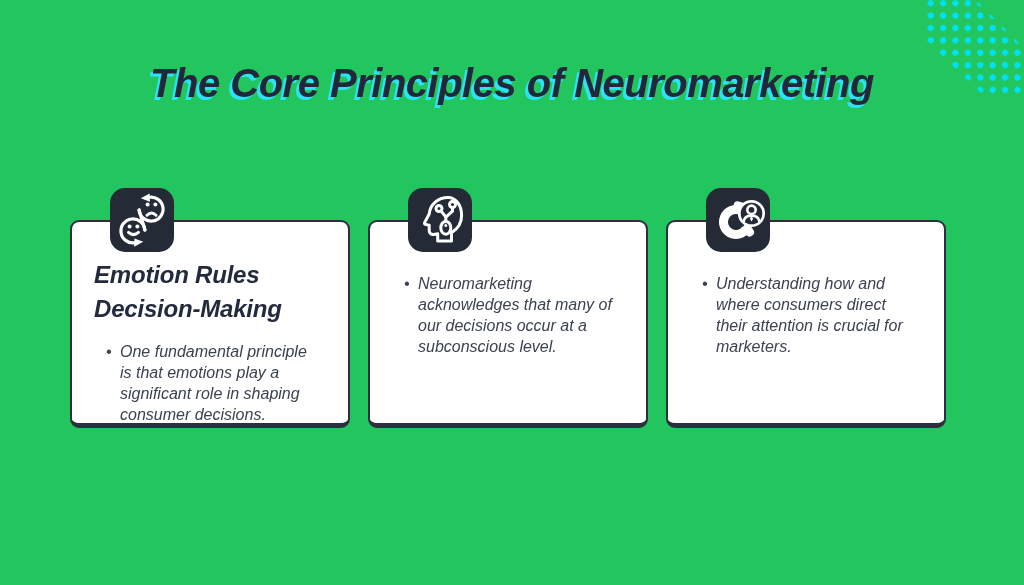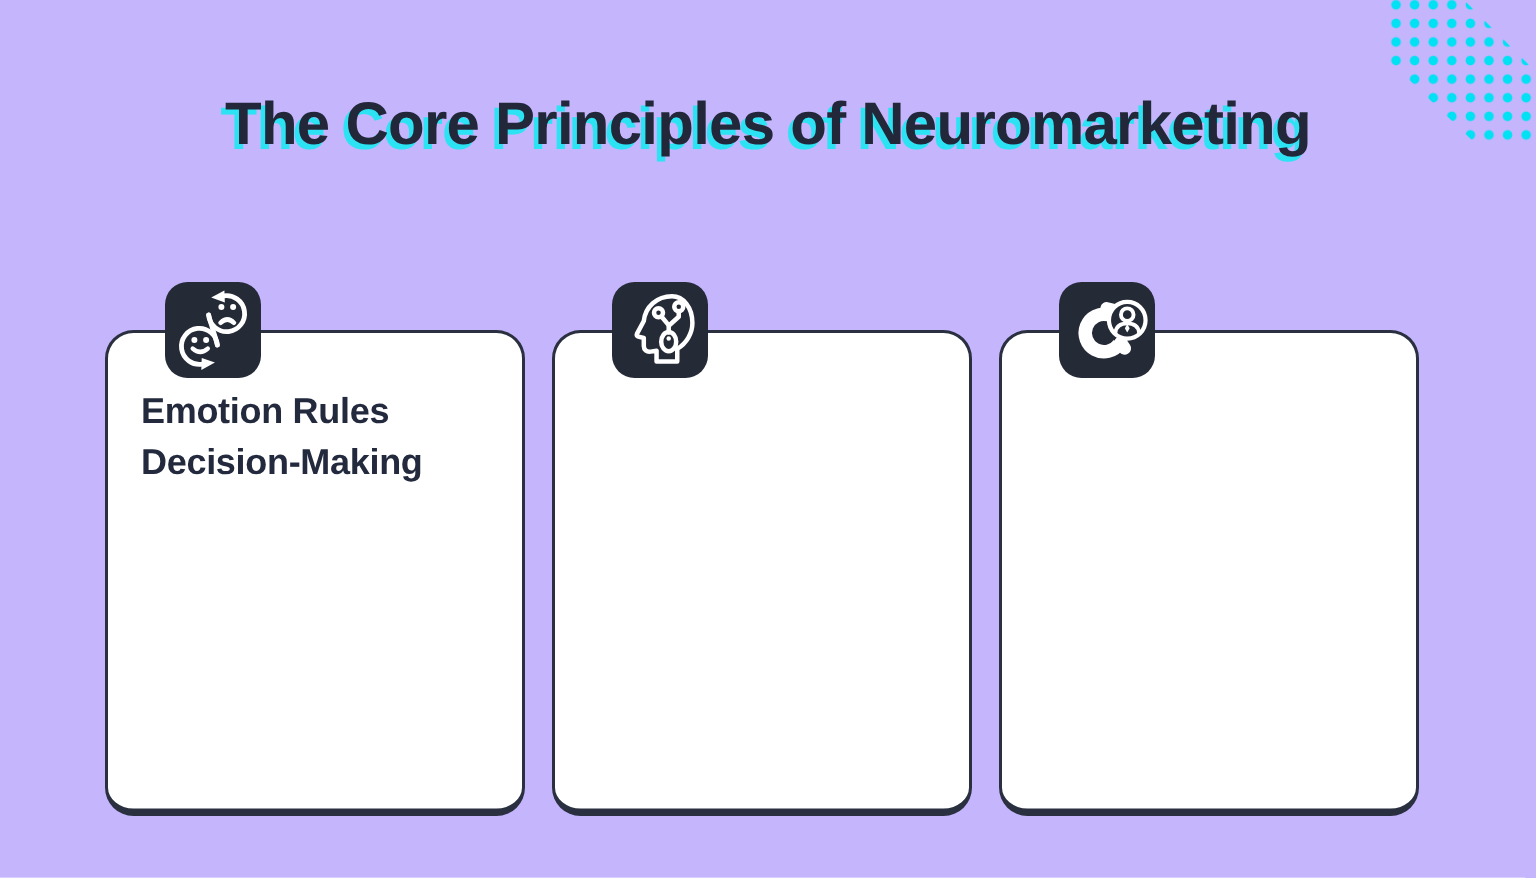--- a/index.html
+++ b/index.html
@@ -1,21 +1,21 @@
 <!DOCTYPE html>
 <html><head>
 <meta charset="utf-8">
 <style>
   html,body{margin:0;padding:0;}
   body{
     width:1024px;height:585px;overflow:hidden;
     font-family:"Liberation Sans",sans-serif;
     background:#ffffff;
   }
-  .slide{position:relative;width:1024px;height:585px;background:#c4b5fd;overflow:hidden;}
+  .slide{position:relative;width:1024px;height:585px;background:#22c55e;overflow:hidden;font-style:italic;}
 
   
   .main-title{
     position:absolute;top:60px;left:0;right:0;margin:0;
     text-align:center;
     font-size:40px;font-weight:bold;letter-spacing:-0.5px;line-height:46px;
     color:#222839;
     text-shadow:-3px 3px 0 #2be3f3;
   }
 
@@ -25,24 +25,24 @@
     background-image:radial-gradient(circle,#00e1f4 2.8px,transparent 3.5px);
     background-size:12.4px 12.4px;
     background-position:0.5px -3px;
     clip-path:polygon(2% 0%,52% 0%,100% 50%,100% 100%,60% 100%,2% 42%);
   }
 
   
   .cards{position:absolute;left:70px;top:220px;display:flex;gap:18px;}
   .card{
     position:relative;box-sizing:border-box;
-    width:280px;height:324px;
+    width:280px;height:208px;
     background:#ffffff;
     border:2.5px solid #2a3040;border-bottom-width:5px;
-    border-radius:19px;
+    border-radius:9px;
     padding:36px 22px 18px 22px;
   }
   .icon-box{
     position:absolute;top:-34px;left:38px;
     width:64px;height:64px;border-radius:15px;
     background:#252a37;
     display:flex;align-items:center;justify-content:center;
   }
   .icon-box svg{width:64px;height:64px;display:block;}
   .card-title{
@@ -89,47 +89,56 @@
             <circle cx="45.4" cy="16.6" r="2"></circle>
             <circle cx="19.6" cy="38.6" r="2"></circle>
             <circle cx="27.4" cy="38.6" r="2"></circle>
           </g>
           <path d="M37 27.2 Q41.5 22.8 46 27.2" stroke="#ffffff" stroke-width="3" fill="none" stroke-linecap="round"></path>
           <path d="M18.5 44.4 Q23.5 48.8 28.5 44.4" stroke="#ffffff" stroke-width="3" fill="none" stroke-linecap="round"></path>
         </svg>
       </div>
       <h2 class="card-title">Emotion Rules
 Decision-Making</h2>
+      <ul class="card-bullets">
+        <li>One fundamental principle is that emotions play a significant role in shaping consumer decisions.</li>
+      </ul>
     </article>
 
     <article class="card">
       <div class="icon-box">
         <svg viewBox="0 0 64 64" aria-hidden="true">
           <g fill="none" stroke="#ffffff" stroke-width="3" stroke-linecap="round" stroke-linejoin="round">
             <path d="M40 9.5 C30 9.5 22.2 16.5 21.2 26 L16.6 34.6 C16.2 35.4 16.7 36.2 17.5 36.4 L21.2 37.3 L21.2 42.6 C21.2 45.2 23.2 46.8 25.7 46.4 L29.7 45.8 L29.7 53 L43.5 53 L43.5 44.6 C49.6 40.9 53.6 34.4 53.6 27.4 C53.6 16.9 47.6 9.5 40 9.5 Z"></path>
             <circle cx="31" cy="20.5" r="3"></circle>
             <circle cx="44.5" cy="16.5" r="3"></circle>
             <path d="M33 23 L37.6 28.6"></path>
             <path d="M44.5 19.8 L44.5 23.2 L38.2 28.8"></path>
             <path d="M37.8 29 L37.8 33.6"></path>
             <ellipse cx="37.8" cy="39.8" rx="5" ry="6.4"></ellipse>
           </g>
           <circle cx="37.8" cy="37.6" r="1.5" fill="#ffffff"></circle>
         </svg>
       </div>
+      <ul class="card-bullets">
+        <li>Neuromarketing acknowledges that many of our decisions occur at a subconscious level.</li>
+      </ul>
     </article>
 
     <article class="card">
       <div class="icon-box">
         <svg viewBox="0 0 64 64" aria-hidden="true">
           <path d="M33.2 21.9 A12.5 12.5 0 1 0 40.2 41.2" fill="none" stroke="#ffffff" stroke-width="9"></path>
           <rect x="27.5" y="14" width="13" height="8.5" rx="4" transform="rotate(14 34 18.2)" fill="#ffffff"></rect>
           <rect x="36" y="38" width="13" height="8.5" rx="4" transform="rotate(56 42.5 42.2)" fill="#ffffff"></rect>
           <circle cx="45.5" cy="25.5" r="12.2" fill="#252a37" stroke="#ffffff" stroke-width="2.8"></circle>
           <circle cx="45.5" cy="21.8" r="4.2" fill="none" stroke="#ffffff" stroke-width="2.6"></circle>
           <path d="M37.6 33.8 C38.2 29 41.5 27.6 45.5 27.6 C49.5 27.6 52.8 29 53.4 33.8" fill="none" stroke="#ffffff" stroke-width="2.6" stroke-linecap="round"></path>
           <path d="M45.5 28 L43.9 30.8 L45.5 33.6 L47.1 30.8 Z" fill="#ffffff"></path>
         </svg>
       </div>
+      <ul class="card-bullets">
+        <li>Understanding how and where consumers direct their attention is crucial for marketers.</li>
+      </ul>
     </article>
 
   </div>
 </div>
 
 </body></html>

